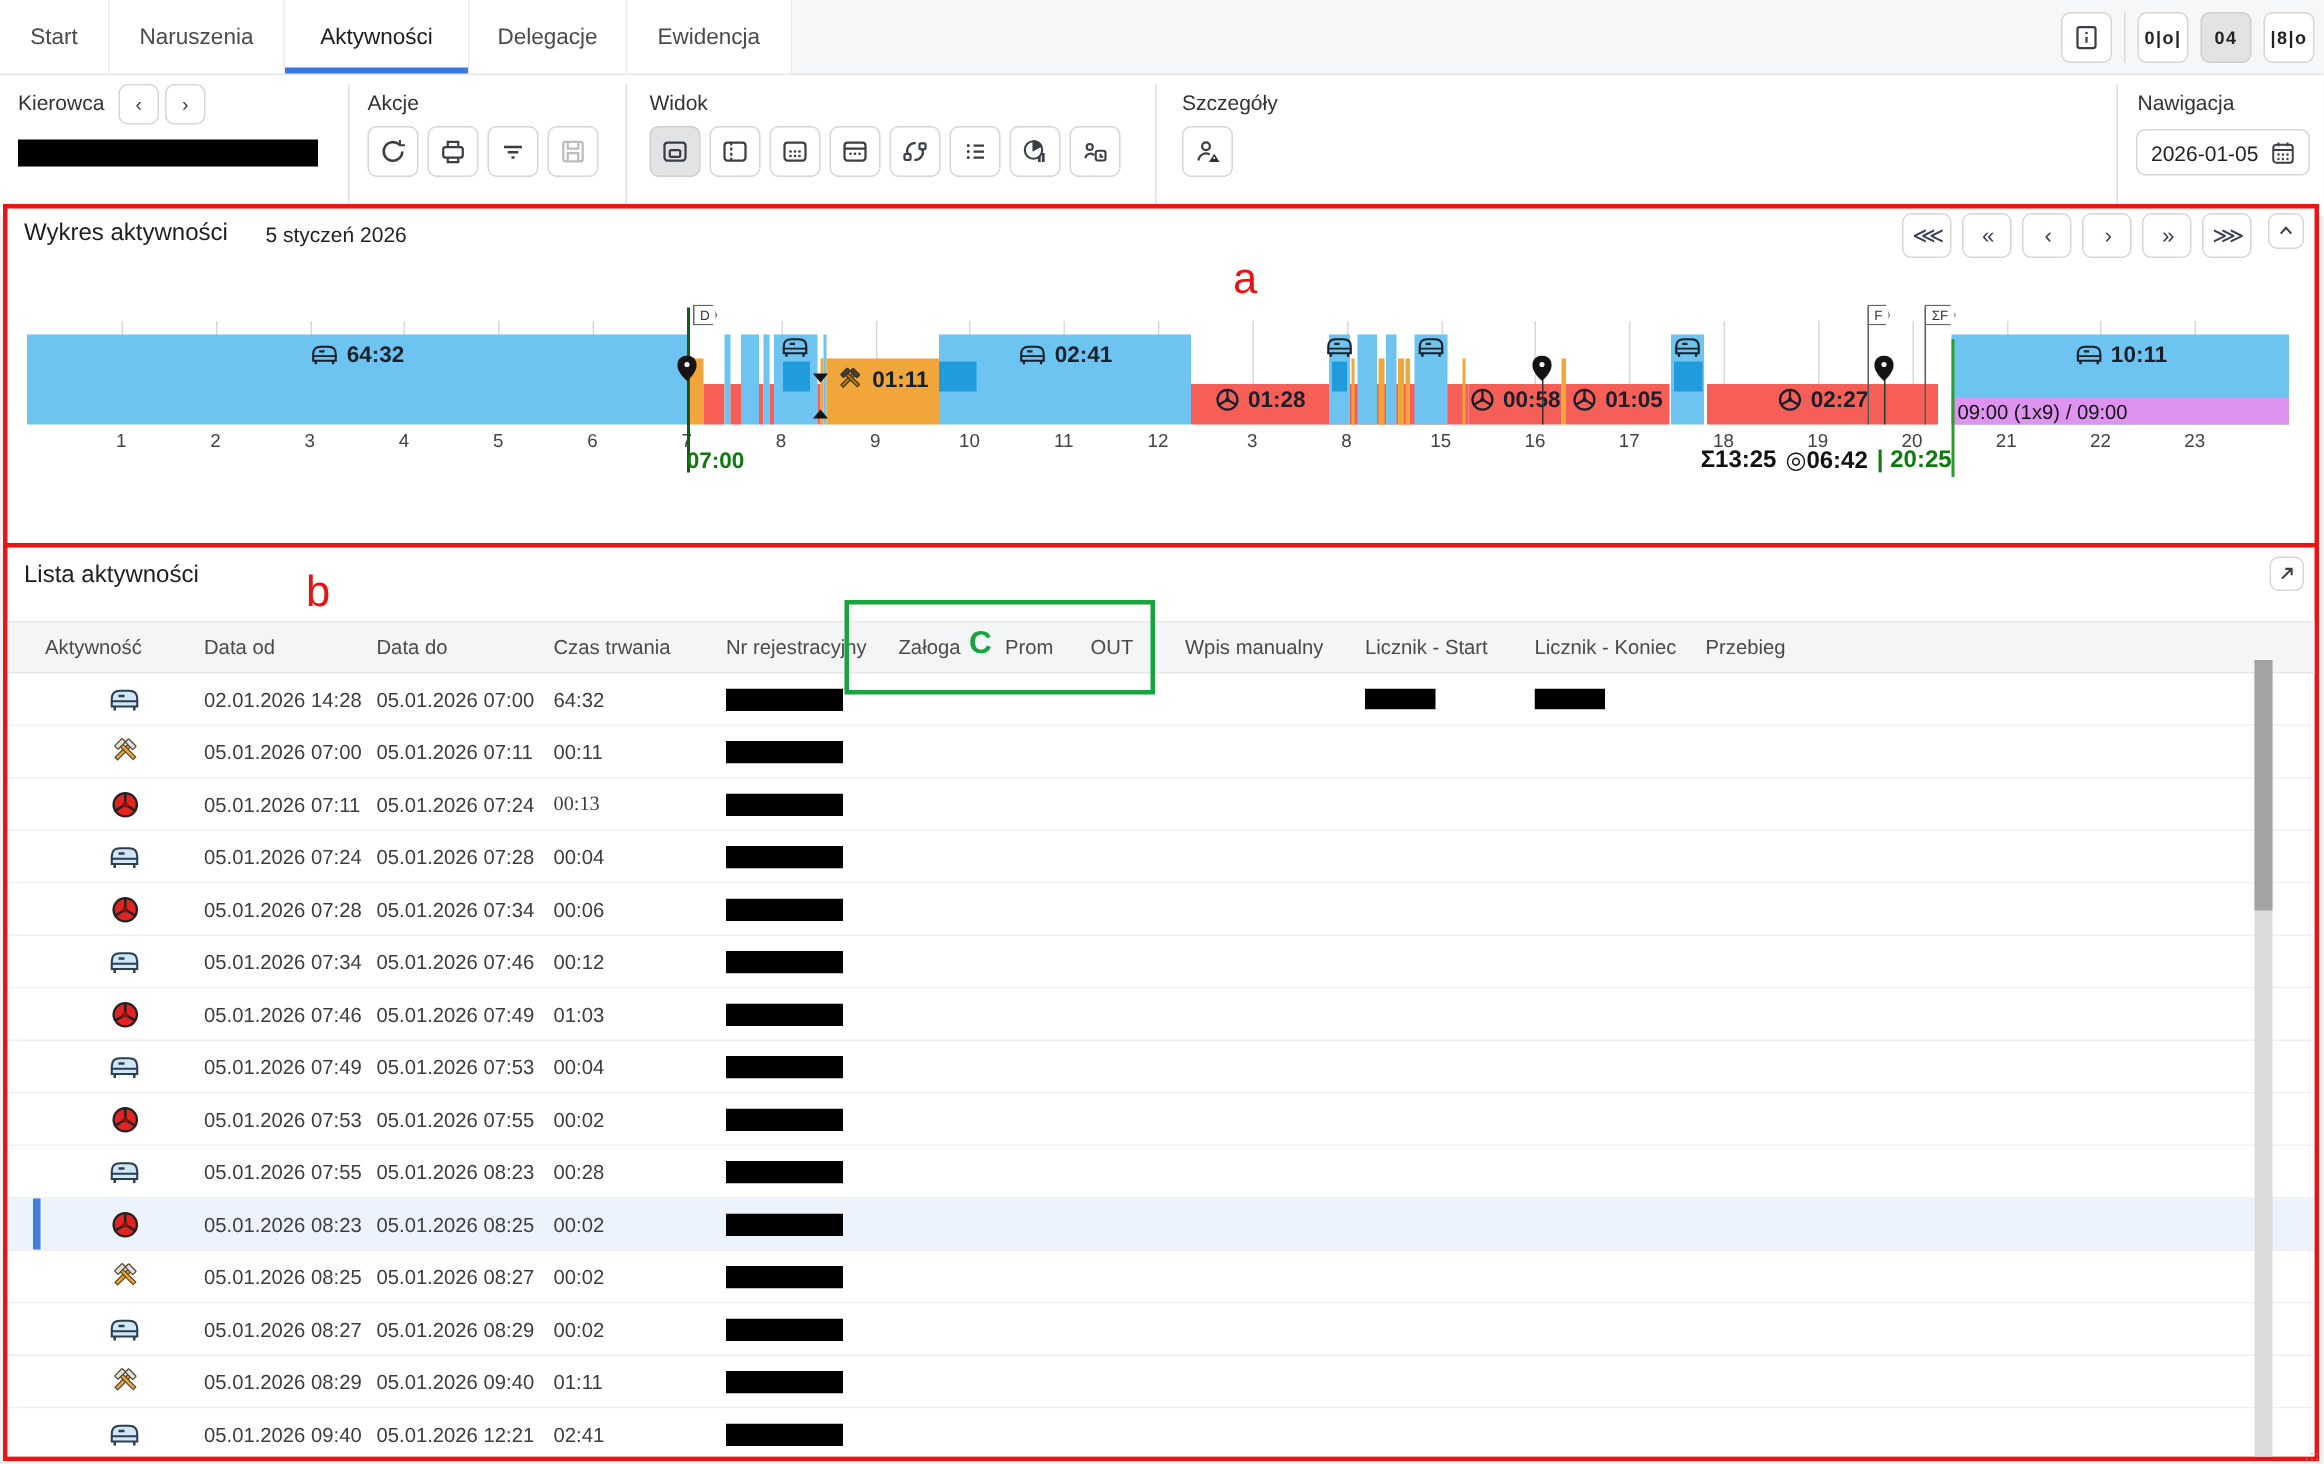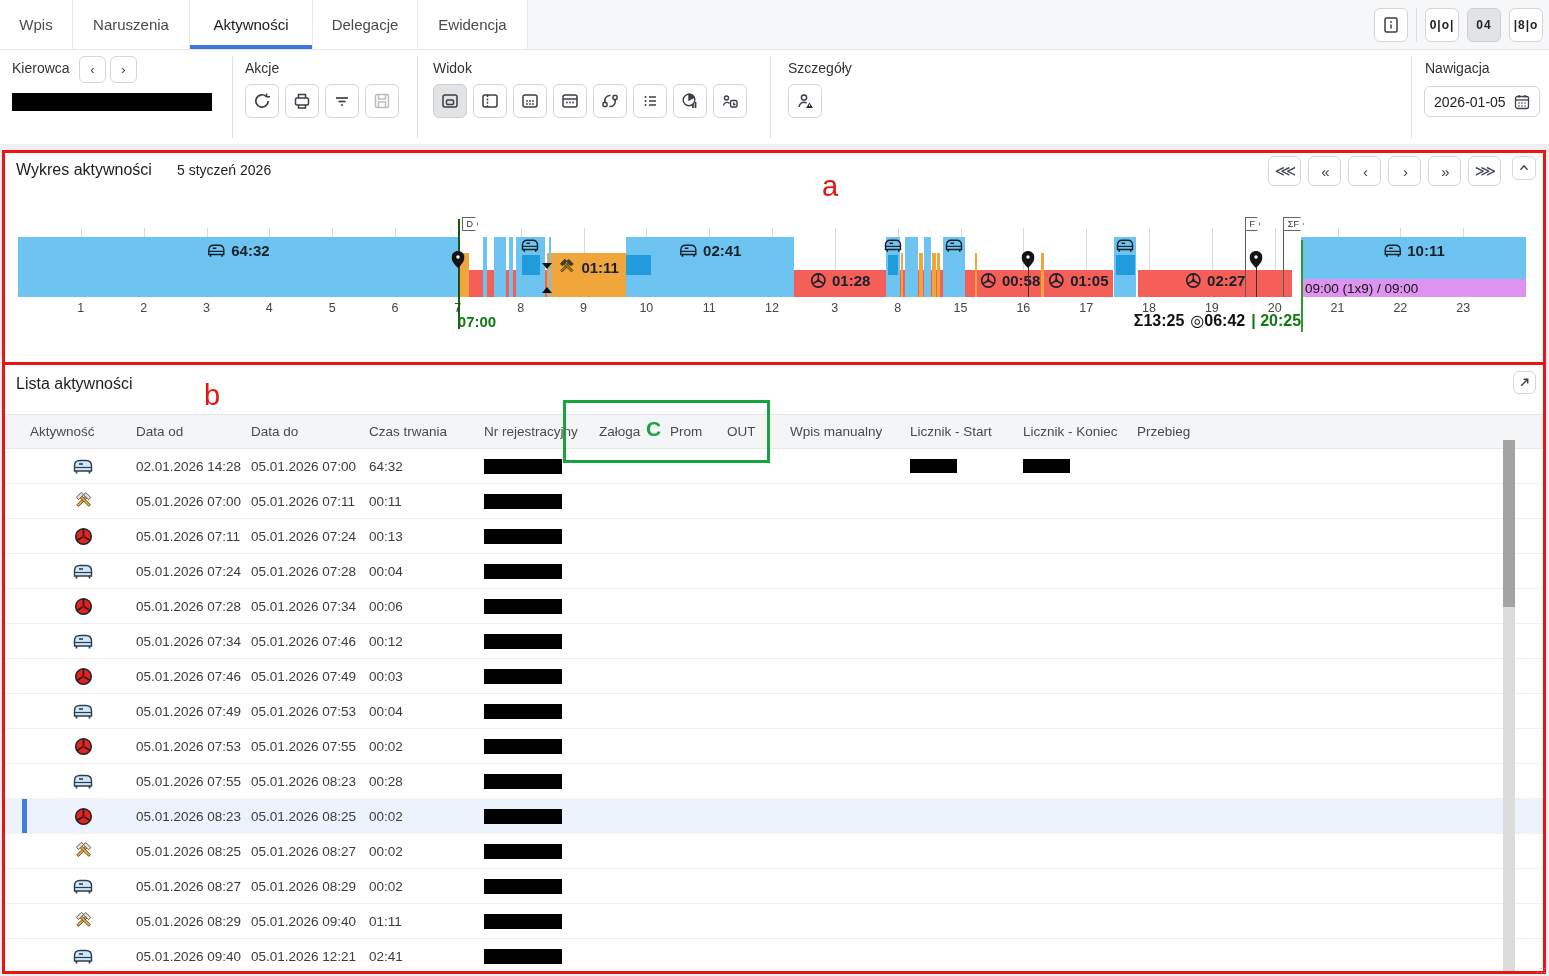--- a/index.html
+++ b/index.html
@@ -22,21 +22,21 @@
   .tgl{font-size:12px;font-weight:bold;letter-spacing:1px;color:#222}
   
   .toolbar{position:absolute;top:50px;left:0;right:0;height:95px;background:#fff;border-bottom:1px solid #ececec}
   .grp-label{position:absolute;top:10px;font-size:14px;color:#333}
   .tb-div{position:absolute;top:6px;height:82px;width:1px;background:#e0e0e0}
   .redact{background:#000;position:absolute}
   .navbox{position:absolute;display:flex;align-items:center;gap:8px;background:#fff;
           border:1px solid #d6d6d6;border-radius:6px;height:31px;padding:0 9px;font-size:14px;color:#222;cursor:pointer}
   
   .panel{position:absolute;left:2px;width:1544px;background:#fff;border:3px solid #ee1212}
-  .panel-a{top:150px;height:247px}
+  .panel-a{top:136px;height:247px}
   .panel-b{top:362px;height:612px;overflow:hidden}
   .ptitle{position:absolute;font-size:16px;color:#1e1e1e}
   .pdate{position:absolute;font-size:14px;color:#222}
   .ann{position:absolute;font-size:29px;color:#e81414;font-family:"Liberation Sans",sans-serif}
   .chartnav{position:absolute;top:3px;right:42px;display:flex;gap:7px}
   .chev{font-size:15px;color:#3b4252;letter-spacing:-2px}
   
   .plot{position:absolute;left:13px;top:84px;width:1508px;height:60px}
   .grid{position:absolute;top:-9px;height:69px;width:1px;background:#d9d9d9}
   .seg{position:absolute}
@@ -83,21 +83,21 @@
   .scroll-thumb{position:absolute;right:28px;top:75px;width:12px;height:167px;background:#a3a3a3}
   .expand-btn{position:absolute;top:6px;right:7px;width:23px;height:23px}
   .greenbox{position:absolute;left:563px;top:400px;width:207px;height:63px;border:3px solid #18a43c}
   .green-c{position:absolute;left:646px;top:417px;font-size:21px;font-weight:bold;color:#18a43c}
   .grip{position:absolute;right:2px;bottom:1px;font-size:9px;color:#9a9a9a;letter-spacing:1px}
 </style>
 </head>
 <body>
 
 <div class="tabbar">
-  <div class="tab" style="width: 73px;">Wpis</div>
+  <div class="tab" style="width: 73px;">Start</div>
     <div class="tab" style="width: 117px;">Naruszenia</div>
     <div class="tab active" style="width: 123px;">Aktywności</div>
     <div class="tab" style="width: 105px;">Delegacje</div>
     <div class="tab" style="width: 110px;">Ewidencja</div>
     <div class="tab-right">
     <div class="btn sm">
       <svg width="18" height="18" viewBox="0 0 18 18" fill="none" stroke="#3a3f46" stroke-width="1.5">
           <rect x="3" y="2" width="12" height="14" rx="1.5"></rect>
           <circle cx="9" cy="6" r="0.9" fill="#3a3f46" stroke="none"></circle>
           <line x1="9" y1="8.5" x2="9" y2="12.5"></line>
@@ -595,21 +595,21 @@
       <div class="row">
         <div class="cell cell-icon" style="width: 106px;">
           <svg width="19" height="19" viewBox="0 0 20 20">
             <circle cx="10" cy="10" r="8.2" fill="#e32222" stroke="#222" stroke-width="1.6"></circle>
             <path d="M10 10 V1.8 M10 10 L2.9 14.1 M10 10 L17.1 14.1" stroke="#222" stroke-width="1.8" fill="none"></path>
             <circle cx="10" cy="10" r="1.9" fill="#8c1212"></circle>
           </svg>
         </div>
         <div class="cell" style="width: 115px;">05.01.2026 07:11</div>
         <div class="cell" style="width: 118px;">05.01.2026 07:24</div>
-        <div class="cell" style="width: 115px;">00:13</div>
+        <div class="cell" style="width: 115px; font-family: Liberation Serif, serif;">00:13</div>
         <div class="cell" style="width: 115px;">
           <div class="bar"></div>
         </div>
         <div class="cell" style="width: 71px;"></div>
         <div class="cell" style="width: 57px;"></div>
         <div class="cell" style="width: 63px;"></div>
         <div class="cell" style="width: 120px;"></div>
         <div class="cell" style="width: 113px;"></div>
         <div class="cell" style="width: 114px;"></div>
         <div class="cell" style="width: 140px;"></div>
@@ -685,21 +685,21 @@
       <div class="row">
         <div class="cell cell-icon" style="width: 106px;">
           <svg width="19" height="19" viewBox="0 0 20 20">
             <circle cx="10" cy="10" r="8.2" fill="#e32222" stroke="#222" stroke-width="1.6"></circle>
             <path d="M10 10 V1.8 M10 10 L2.9 14.1 M10 10 L17.1 14.1" stroke="#222" stroke-width="1.8" fill="none"></path>
             <circle cx="10" cy="10" r="1.9" fill="#8c1212"></circle>
           </svg>
         </div>
         <div class="cell" style="width: 115px;">05.01.2026 07:46</div>
         <div class="cell" style="width: 118px;">05.01.2026 07:49</div>
-        <div class="cell" style="width: 115px;">00:03</div>
+        <div class="cell" style="width: 115px;">01:03</div>
         <div class="cell" style="width: 115px;">
           <div class="bar"></div>
         </div>
         <div class="cell" style="width: 71px;"></div>
         <div class="cell" style="width: 57px;"></div>
         <div class="cell" style="width: 63px;"></div>
         <div class="cell" style="width: 120px;"></div>
         <div class="cell" style="width: 113px;"></div>
         <div class="cell" style="width: 114px;"></div>
         <div class="cell" style="width: 140px;"></div>

